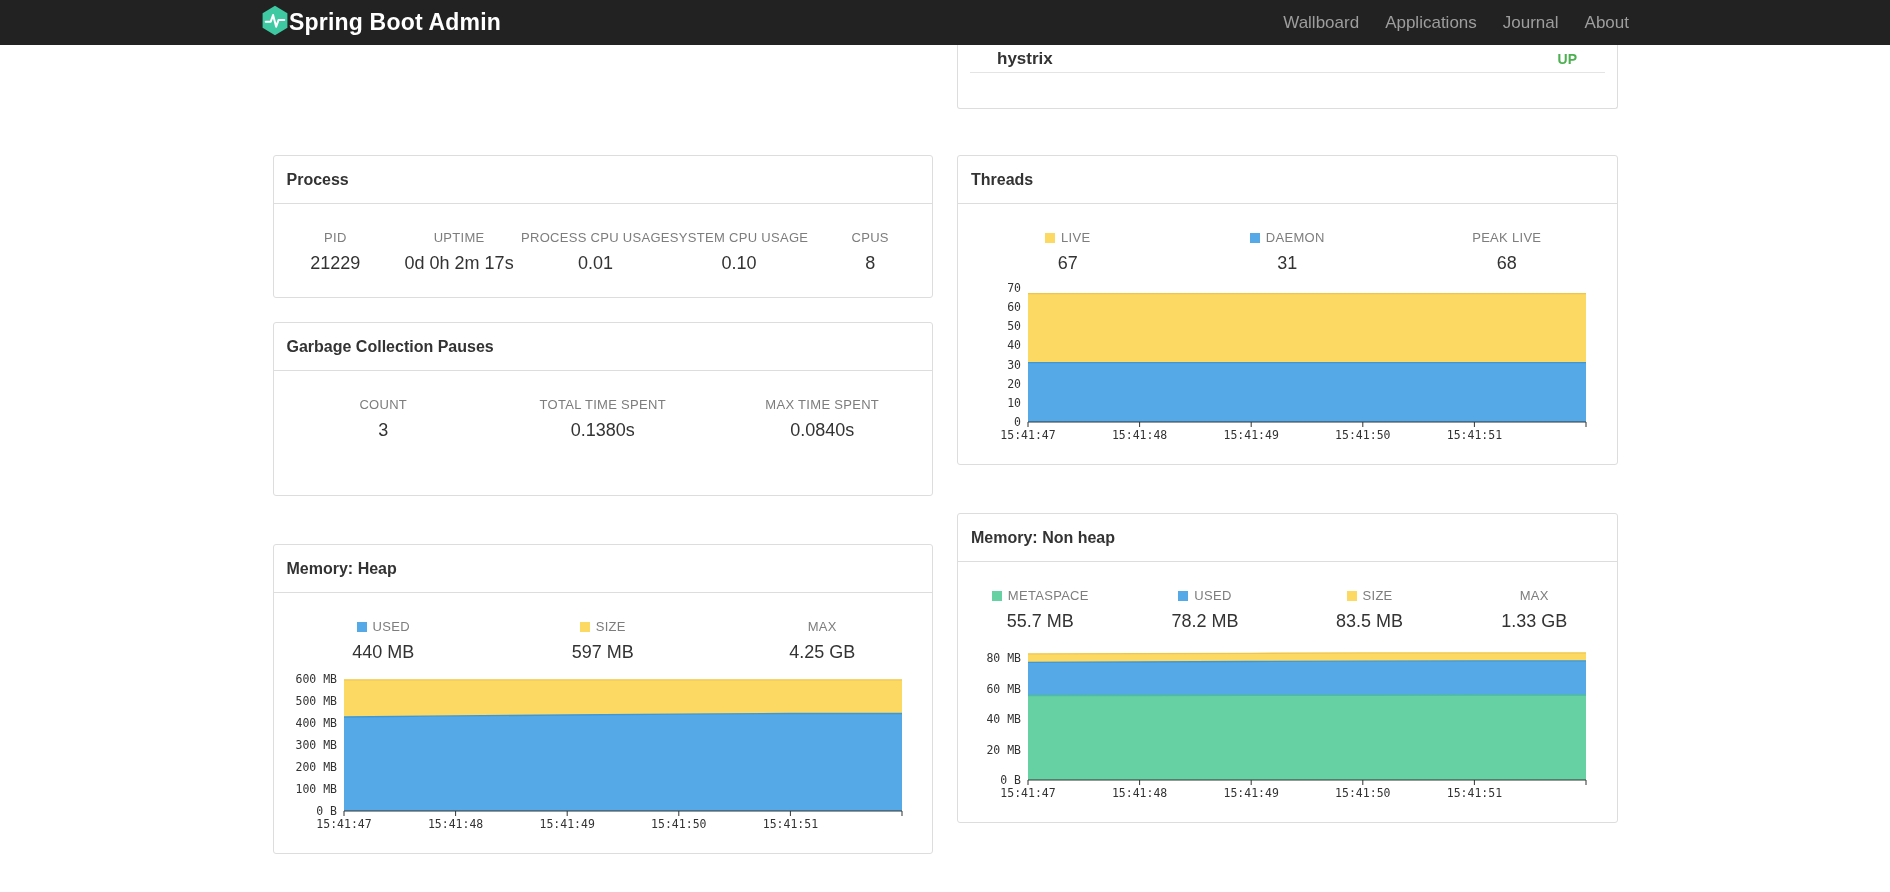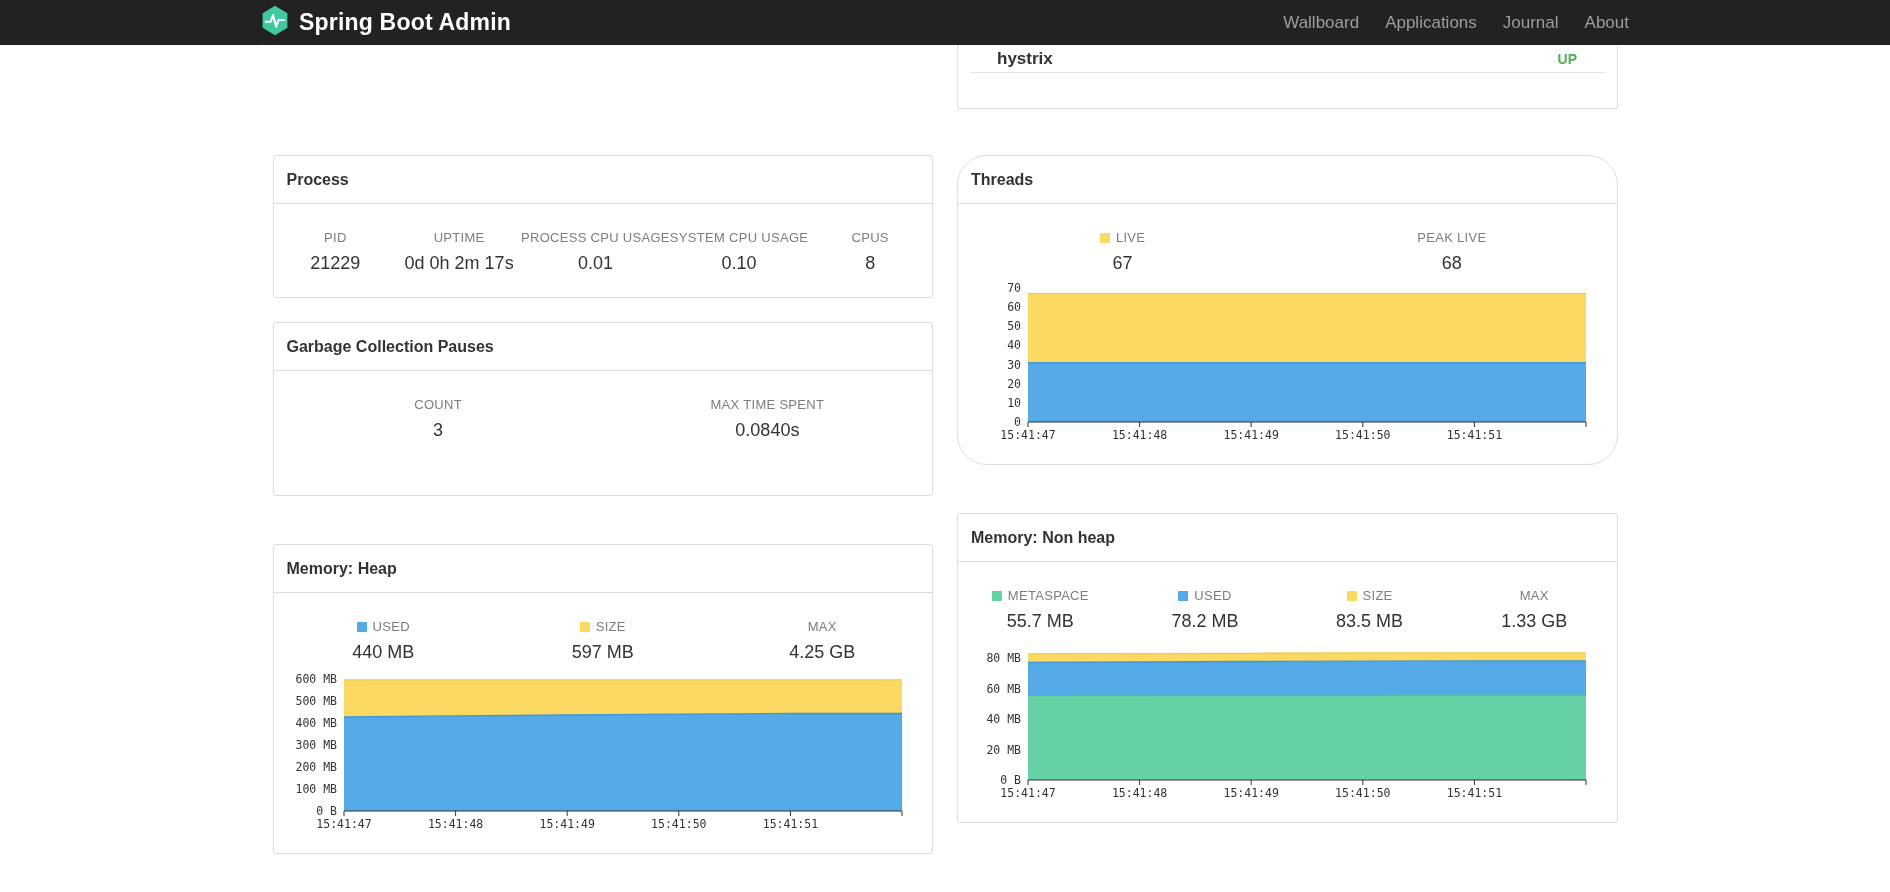--- a/index.html
+++ b/index.html
@@ -8,42 +8,42 @@
     width: 1890px; height: 892px; overflow: hidden; position: relative;
     font-family: "Liberation Sans", sans-serif; color:#333;
   }
 
   
   .navbar { height:45px; background:#222; }
   .nav-inner {
     width:1380px; margin:0 auto; height:100%;
     display:flex; align-items:center; justify-content:space-between; padding:0 6px;
   }
-  .brand { display:flex; align-items:center; gap:10px; text-decoration:none; cursor:pointer; }
+  .brand { display:flex; align-items:center; text-decoration:none; cursor:pointer; }
   .brand-text { color:#fff; font-size:23px; font-weight:bold; letter-spacing:.2px; }
   .nav-links { display:flex; align-items:center;text-align:center; }
   .nav-links a {
     color:#9d9d9d; font-size:17px; margin-left:26px; text-decoration:none; cursor:pointer;
   }
 
   
   .content { width:1345px; margin:0 auto; display:flex; gap:24px; }
   .col { flex:1; min-width:0; }
   .spacer-top { height:110px; }
 
   
   .panel { background:#fff; border:1px solid #ddd; border-radius:3px; }
   .panel-header {
     height:48px; display:flex; align-items:center; padding:0 13px;
     border-bottom:1px solid #ddd; font-size:16px; font-weight:bold; color:#333;
   }
   .h-process { height:143px; margin-bottom:24px; }
   .h-gc      { height:174px; margin-bottom:48px; }
   .h-chart   { height:310px; }
-  .mb-threads { margin-bottom:48px;border-radius:30px; }
+  .mb-threads { margin-bottom:48px; }
 
   
   .h-hystrix {
     height:64px; border-top:none; border-radius:0 0 3px 3px; margin-bottom:46px; overflow:hidden;
   }
   .hystrix-row {
     margin:0 12px; height:28px; padding:0 27px;
     display:flex; align-items:center; justify-content:space-between;
     border-bottom:1px solid #e4e4e4;
   }
@@ -119,20 +119,24 @@
         </div>
       </div>
     </section>
 
     <section class="panel h-gc">
       <div class="panel-header">Garbage Collection Pauses</div>
       <div class="metrics">
         <div class="metric">
           <div class="lbl">COUNT</div>
           <div class="val">3</div>
+        </div>
+        <div class="metric">
+          <div class="lbl">TOTAL TIME SPENT</div>
+          <div class="val">0.1380s</div>
         </div>
         <div class="metric">
           <div class="lbl">MAX TIME SPENT</div>
           <div class="val">0.0840s</div>
         </div>
       </div>
     </section>
 
     <section class="panel h-chart">
       <div class="panel-header">Memory: Heap</div>
@@ -186,20 +190,24 @@
         <span class="status-up" style="color: rgb(76, 175, 80);">UP</span>
       </div>
     </section>
 
     <section class="panel h-chart mb-threads">
       <div class="panel-header">Threads</div>
       <div class="metrics">
         <div class="metric">
           <div class="lbl"><span class="swatch" style="background: rgb(251, 217, 98);"></span><span>LIVE</span></div>
           <div class="val">67</div>
+        </div>
+        <div class="metric">
+          <div class="lbl"><span class="swatch" style="background: rgb(84, 169, 230);"></span><span>DAEMON</span></div>
+          <div class="val">31</div>
         </div>
         <div class="metric">
           <div class="lbl"><span>PEAK LIVE</span></div>
           <div class="val">68</div>
         </div>
       </div>
       <div class="chart"><svg width="620" height="170">
             <path d="M 58 140 L 58.0 11.7 L 169.6 11.7 L 281.2 11.7 L 392.8 11.7 L 504.4 11.7 L 616 11.7 L 616 140 Z" fill="#fbd962"></path>
             <path d="M 58.0 11.7 L 169.6 11.7 L 281.2 11.7 L 392.8 11.7 L 504.4 11.7 L 616 11.7" fill="none" stroke="#f0c64a" stroke-width="1.3"></path>
             <path d="M 58 140 L 58.0 80.7 L 169.6 80.7 L 281.2 80.7 L 392.8 80.7 L 504.4 80.7 L 616 80.7 L 616 140 Z" fill="#54a9e6"></path>

